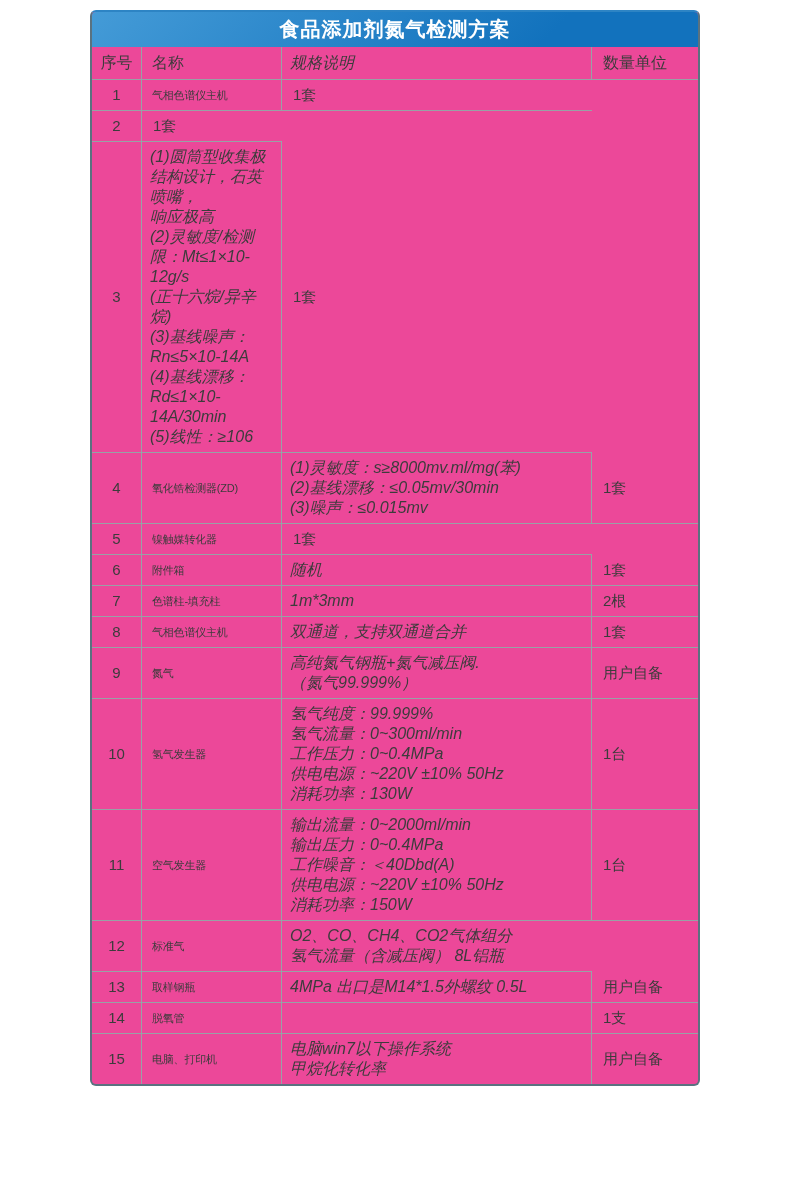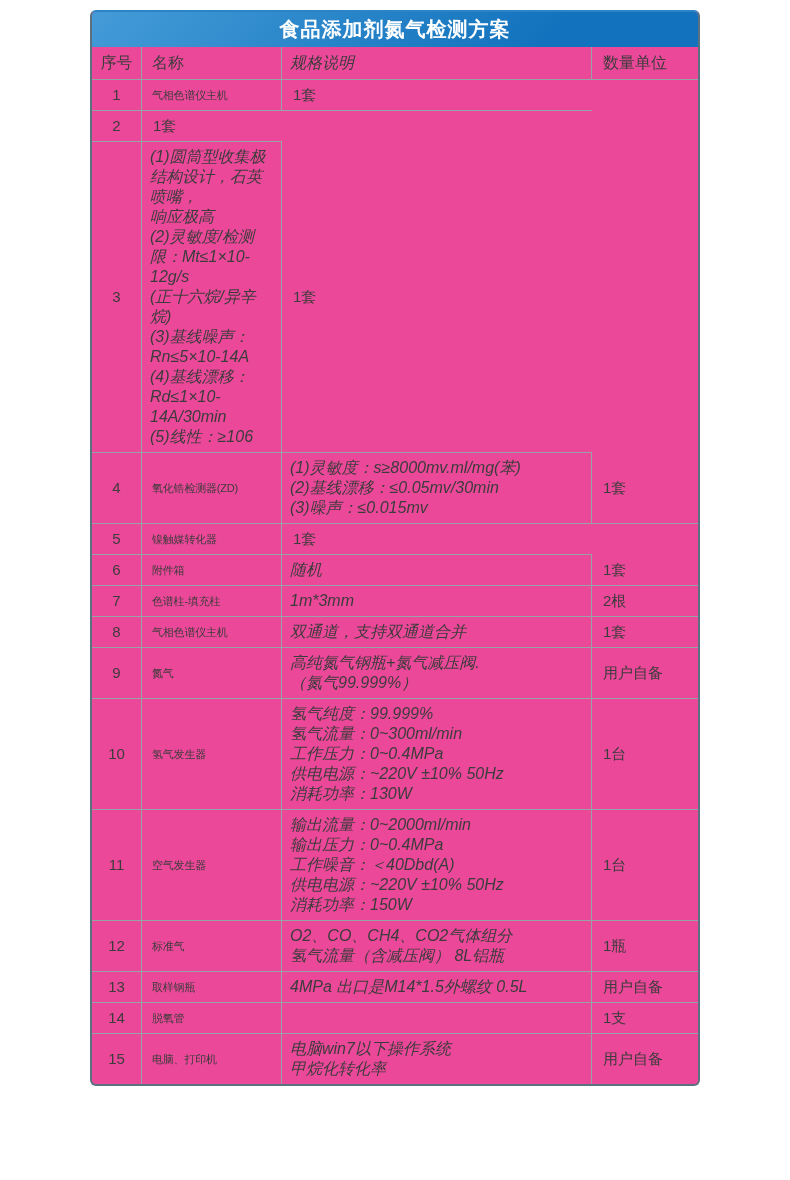--- a/index.html
+++ b/index.html
@@ -263,23 +263,20 @@
     <div class="cell c-no">
       <span>12</span>
     </div>
     <div class="cell c-name">
       <span>标准气</span>
     </div>
     <div class="cell c-spec">
       <span>O2、CO、CH4、CO2气体组分
 氢气流量（含减压阀） 8L铝瓶</span>
     </div>
-    <div class="cell c-qty">
-      <span>1瓶</span>
-    </div>
   </div>
 
   <div class="row">
     <div class="cell c-no">
       <span>13</span>
     </div>
     <div class="cell c-name">
       <span>取样钢瓶</span>
     </div>
     <div class="cell c-spec">

